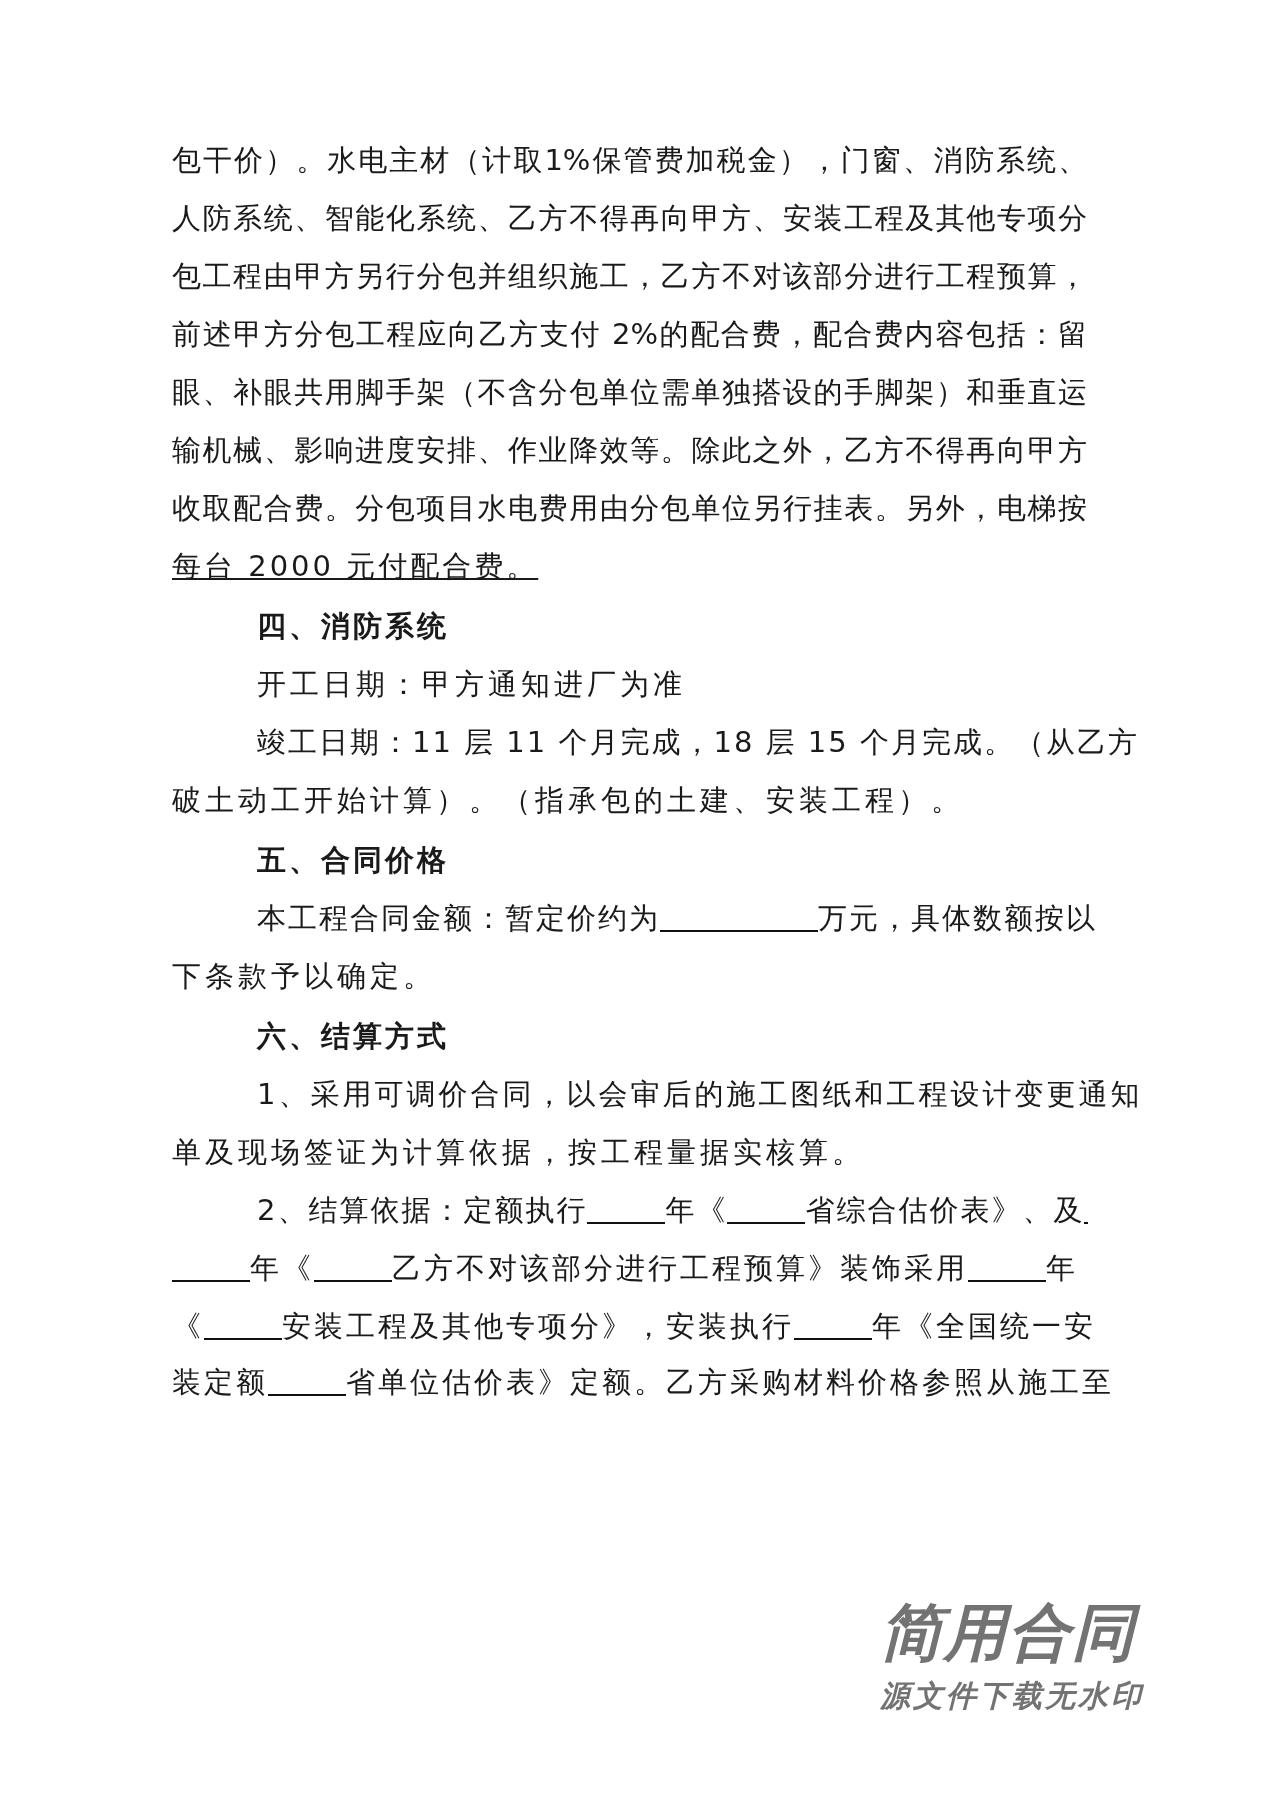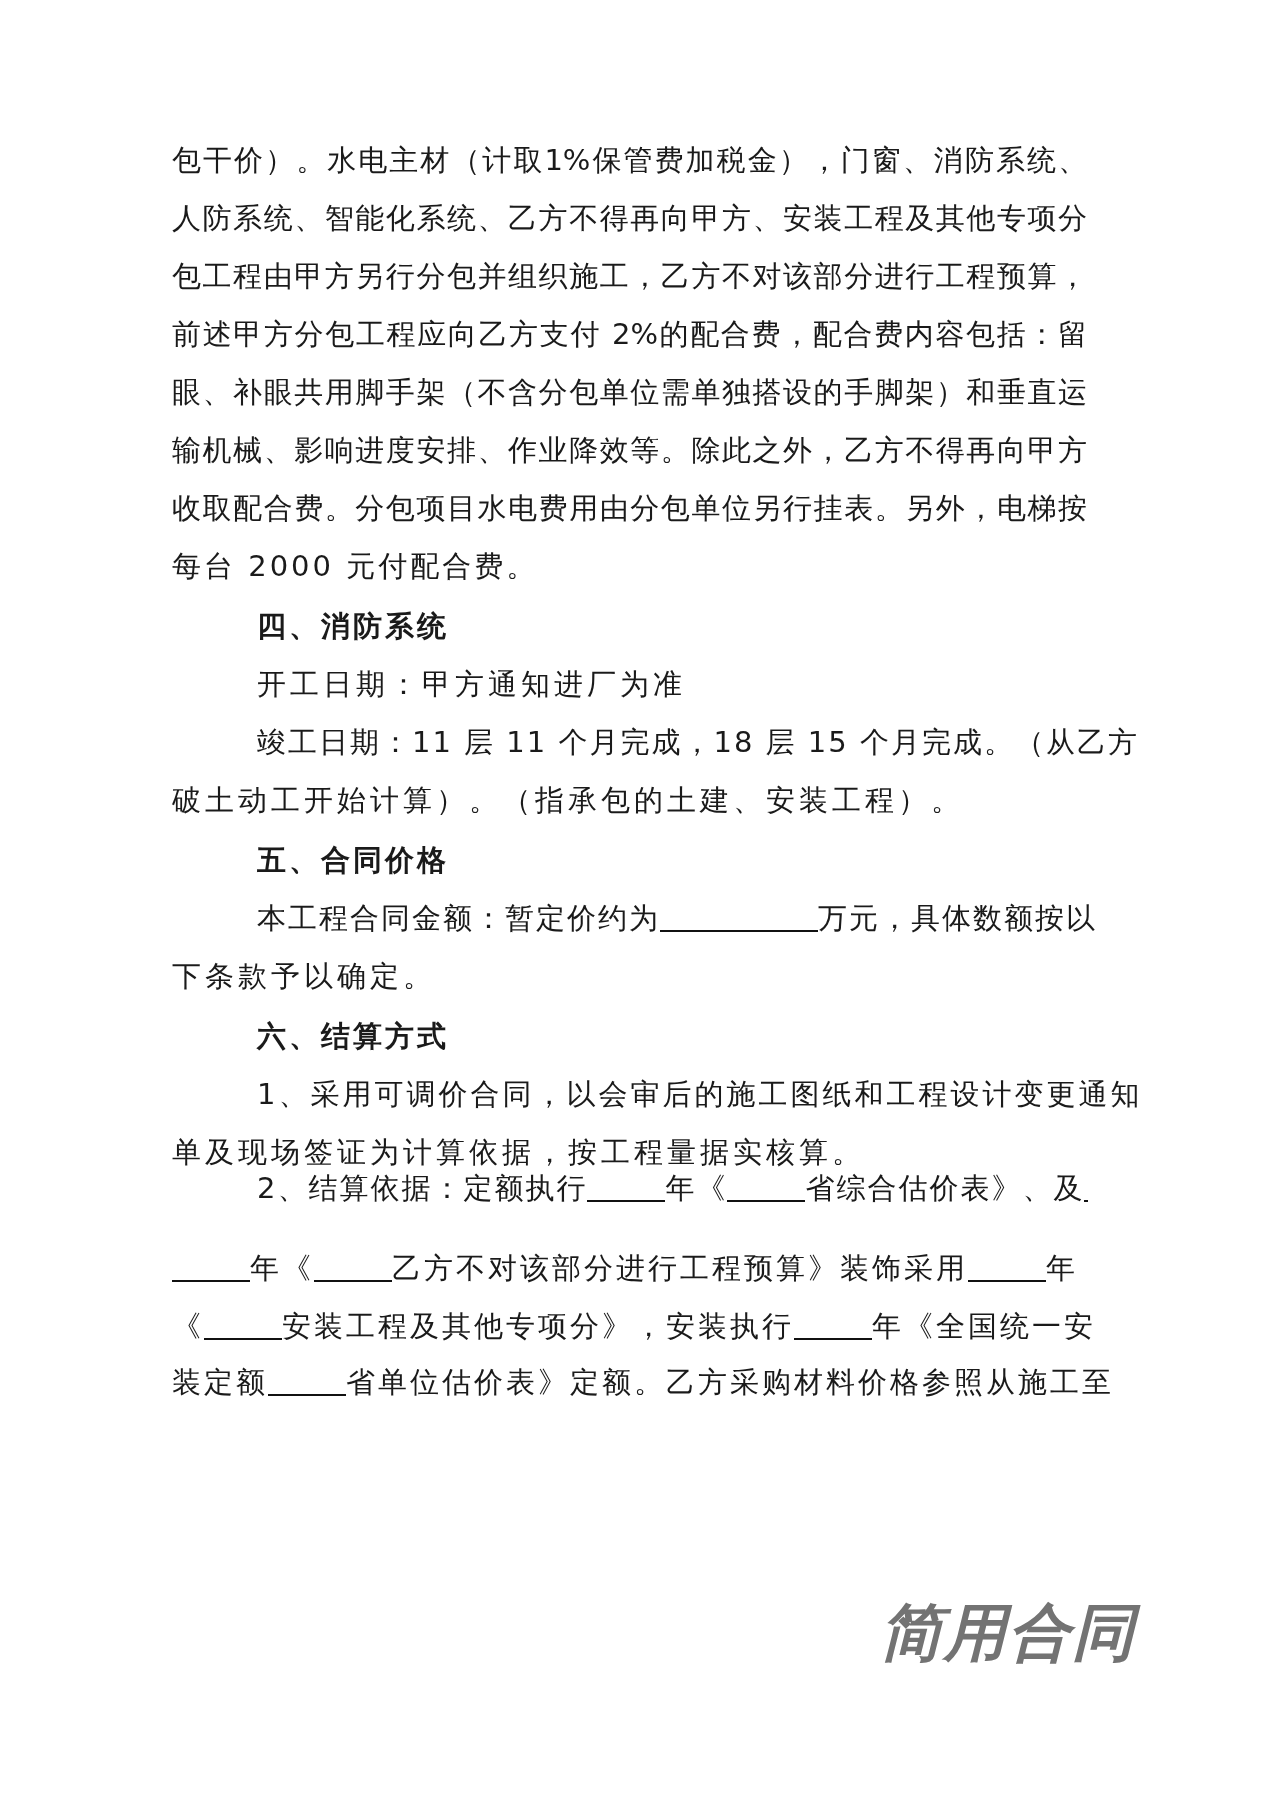--- a/index.html
+++ b/index.html
@@ -75,46 +75,47 @@
 
 <div class="page">
 
   <div class="line justify" style="top:0px">包干价）。水电主材（计取1%保管费加税金），门窗、消防系统、</div>
   <div class="line justify" style="top:58px">人防系统、智能化系统、乙方不得再向甲方、安装工程及其他专项分</div>
   <div class="line justify" style="top:116px">包工程由甲方另行分包并组织施工，乙方不对该部分进行工程预算，</div>
   <div class="line justify" style="top:174px">前述甲方分包工程应向乙方支付 2%的配合费，配合费内容包括：留</div>
   <div class="line justify" style="top:232px">眼、补眼共用脚手架（不含分包单位需单独搭设的手脚架）和垂直运</div>
   <div class="line justify" style="top:290px">输机械、影响进度安排、作业降效等。除此之外，乙方不得再向甲方</div>
   <div class="line justify" style="top:348px">收取配合费。分包项目水电费用由分包单位另行挂表。另外，电梯按</div>
-  <div class="line" style="top:406px; letter-spacing:3px;">每台 2000 元付配合费。</div>
+  <div class="line" style="top:406px; letter-spacing:3px;text-decoration:underline;">每台 2000 元付配合费。</div>
 
   <div class="line indent heading" style="top:466px">四、消防系统</div>
   <div class="line indent" style="top:524px; letter-spacing:4px;">开工日期：甲方通知进厂为准</div>
   <div class="line indent" style="top:582px; width:830px; letter-spacing:2px;">竣工日期：11 层 11 个月完成，18 层 15 个月完成。（从乙方</div>
   <div class="line" style="top:640px; letter-spacing:4px;">破土动工开始计算）。（指承包的土建、安装工程）。</div>
 
   <div class="line indent heading" style="top:700px">五、合同价格</div>
   <div class="line indent" style="top:758px; letter-spacing:2px;">
     <span>本工程合同金额：暂定价约为</span><span class="blank" style="width:158px"></span><span>万元，具体数额按以</span>
   </div>
   <div class="line" style="top:816px; letter-spacing:4px;text-align:center;">下条款予以确定。</div>
 
   <div class="line indent heading" style="top:876px">六、结算方式</div>
   <div class="line indent" style="top:934px; letter-spacing:3px;">1、采用可调价合同，以会审后的施工图纸和工程设计变更通知</div>
   <div class="line" style="top:992px; letter-spacing:4px;">单及现场签证为计算依据，按工程量据实核算。</div>
 
-  <div class="line indent" style="top:1028px; letter-spacing:2px;">
+  <div class="line indent" style="top:1050px; letter-spacing:2px;">
     <span>2、结算依据：定额执行</span><span class="blank" style="width:78px"></span><span>年《</span><span class="blank" style="width:78px"></span><span>省综合估价表》、及</span><span class="blank" style="width:4px"></span>
   </div>
   <div class="line" style="top:1108px; letter-spacing:3px;">
     <span class="blank" style="width:78px"></span><span>年《</span><span class="blank" style="width:78px"></span><span>乙方不对该部分进行工程预算》装饰采用</span><span class="blank" style="width:78px"></span><span>年</span>
   </div>
   <div class="line" style="top:1166px; letter-spacing:3px;">
     <span>《</span><span class="blank" style="width:78px"></span><span>安装工程及其他专项分》，安装执行</span><span class="blank" style="width:78px"></span><span>年《全国统一安</span>
   </div>
   <div class="line" style="top:1224px; letter-spacing:3px;font-family:Liberation Mono, monospace;">
     <span>装定额</span><span class="blank" style="width:78px"></span><span>省单位估价表》定额。乙方采购材料价格参照从施工至</span>
   </div>
 </div>
 
 <div class="watermark">
   <div class="wm-brand">简用合同</div>
+  <div class="wm-sub">源文件下载无水印</div>
 </div>
 
 </body></html>

